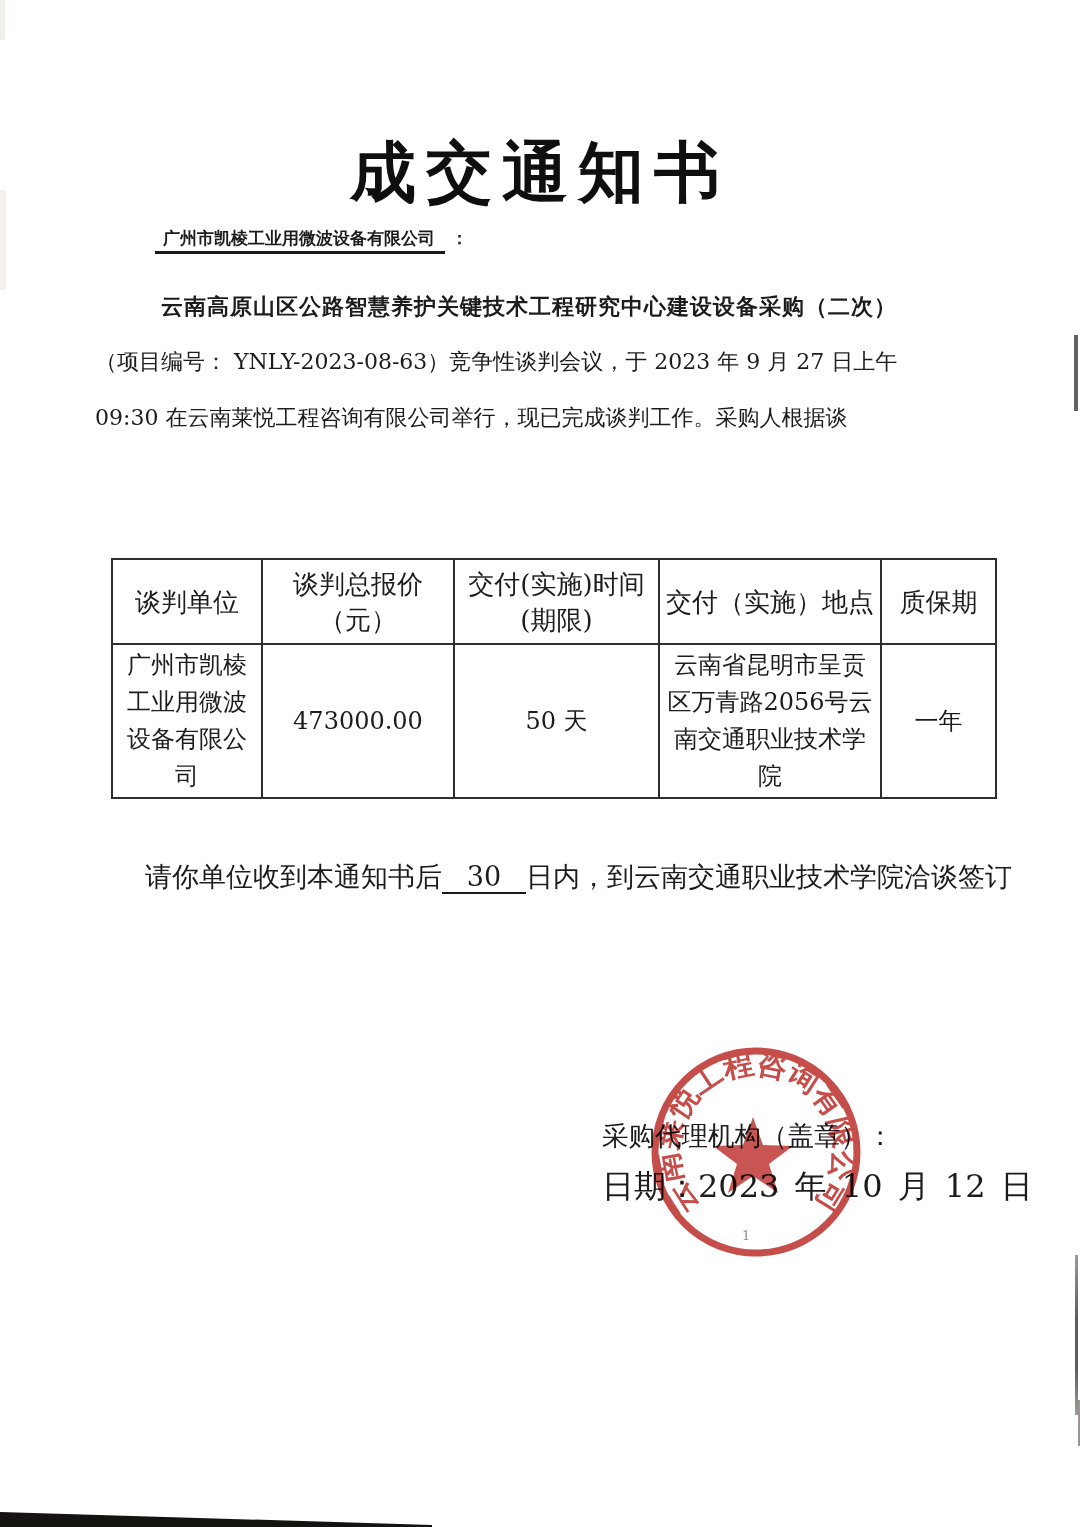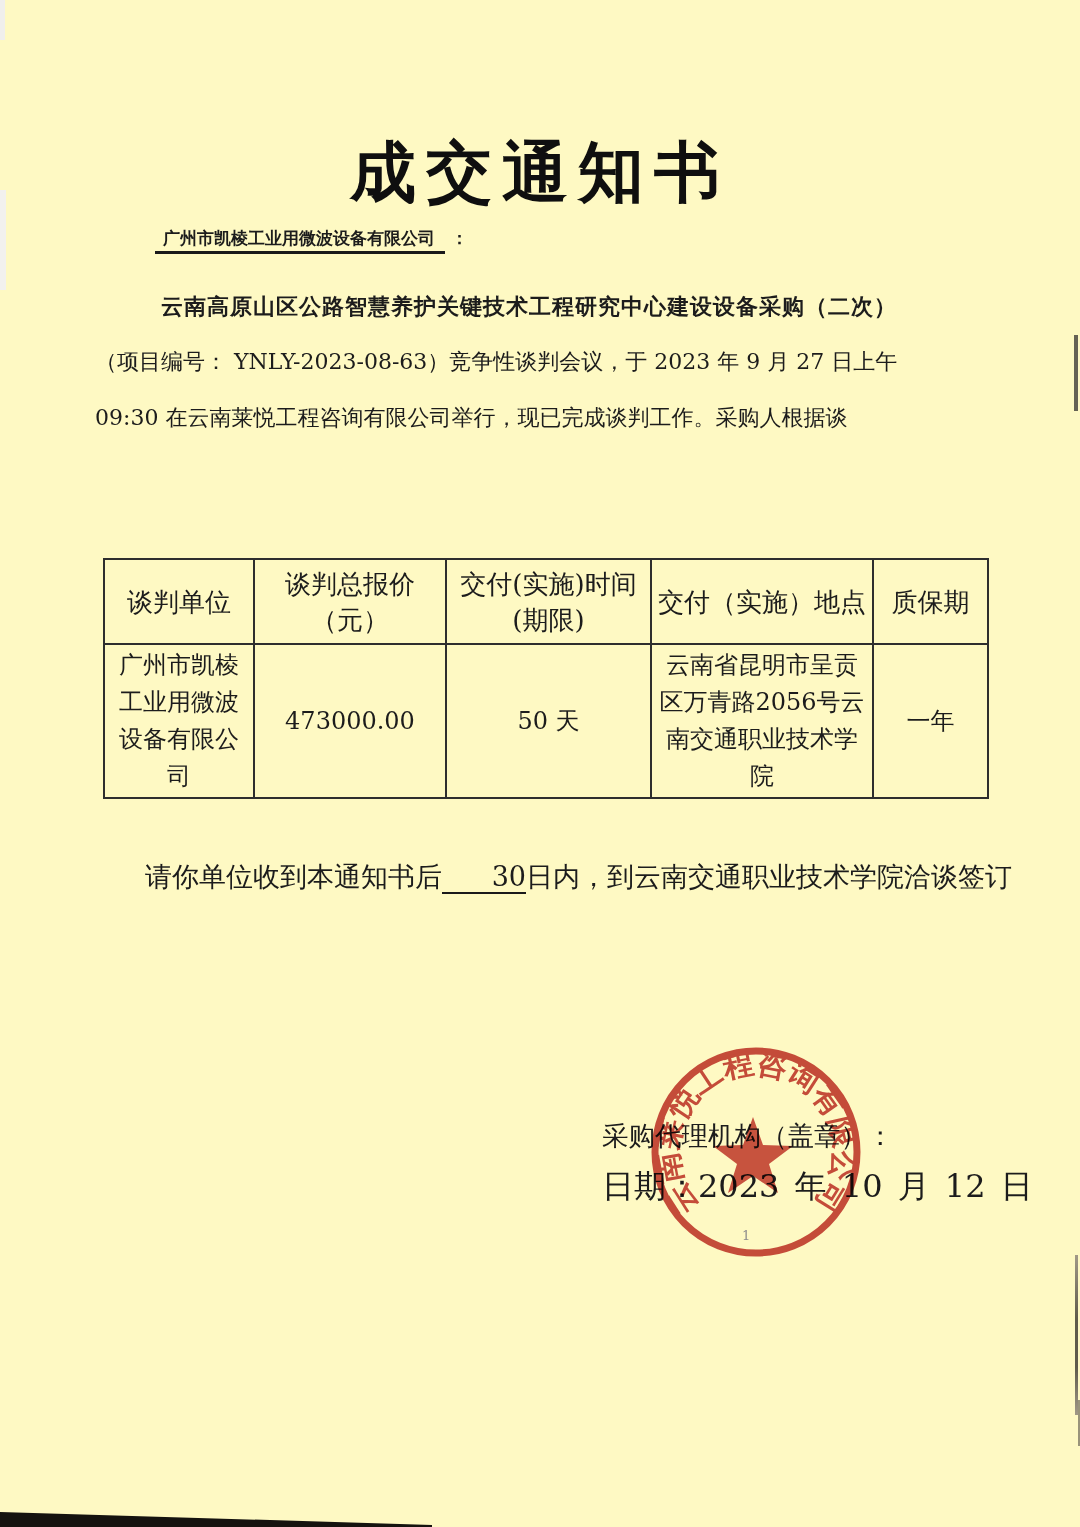--- a/index.html
+++ b/index.html
@@ -1,20 +1,20 @@
 <!DOCTYPE html>
 <html><head>
 <meta charset="utf-8">
 <style>
   html,body{margin:0;padding:0;background:#e9e9e9;}
   .page{
     position:relative;
     width:1080px;height:1527px;
     margin:0 auto;
-    background:#fef9c3;
+    background:#ffffff;
     overflow:hidden;
     font-family:"DejaVu Serif","Liberation Serif",serif;
     color:#1c1c1c;
   }
   
   .doc-title{
     position:absolute;top:128px;left:10px;width:1060px;
     text-align:center;font-size:66px;font-weight:bold;
     letter-spacing:10px;color:#0f0f0f;white-space:nowrap;
   }
@@ -22,38 +22,38 @@
   .addressee{position:absolute;left:155px;top:227px;font-size:17px;font-weight:bold;white-space:nowrap;}
   .addressee .name{border-bottom:3px solid #1a1a1a;padding:0 10px 3px 8px;}
   .addressee .colon{margin-left:6px;}
   
   .body-block{position:absolute;left:95px;top:278px;width:900px;font-size:22px;}
   .body-block .line{height:56px;line-height:56px;white-space:nowrap;}
   .body-block .b{font-weight:normal;}
   .line1{font-weight:bold;text-indent:66px;letter-spacing:1px;}
   
   table.award{
-    position:absolute;left:103px;top:558px;width:884px;
+    position:absolute;left:111px;top:558px;width:884px;
     border-collapse:collapse;table-layout:fixed;
     font-size:24px;color:#1c1c1c;
   }
   table.award th,table.award td{
     border:2px solid #2e2e2e;text-align:center;vertical-align:middle;
     padding:2px 5px;font-weight:normal;overflow:hidden;
   }
   table.award th{height:79px;font-size:26px;line-height:36px;}
   table.award td{height:147px;line-height:37px;}
   .c1{width:150px;} .c2{width:192px;} .c3{width:205px;} .c4{width:222px;} .c5{width:115px;}
   .hdr-narrow{display:inline-block;width:142px;line-height:36px;}
   
   .closing-block{position:absolute;left:95px;top:849px;width:910px;font-size:27px;}
   .closing-block .line{height:56px;line-height:56px;white-space:nowrap;}
   .closing-indent{display:inline-block;width:50px;}
   .days-underline{
-    display:inline-block;width:84px;text-align:right;
+    display:inline-block;width:84px;text-align:center;
     border-bottom:2.5px solid #1a1a1a;line-height:30px;
   }
   
   .sig-agency{position:absolute;left:602px;top:1120px;font-size:26.5px;line-height:32px;white-space:nowrap;}
   .sig-date{position:absolute;left:602px;top:1170px;font-size:32px;line-height:32px;white-space:nowrap;word-spacing:5px;}
   
   .stamp{position:absolute;left:645px;top:1041px;mix-blend-mode:multiply;opacity:.9;}
   .page-marker{position:absolute;left:742px;top:1228px;font-size:13px;color:#8d8d8d;}
   
   .artifact{position:absolute;pointer-events:none;}

